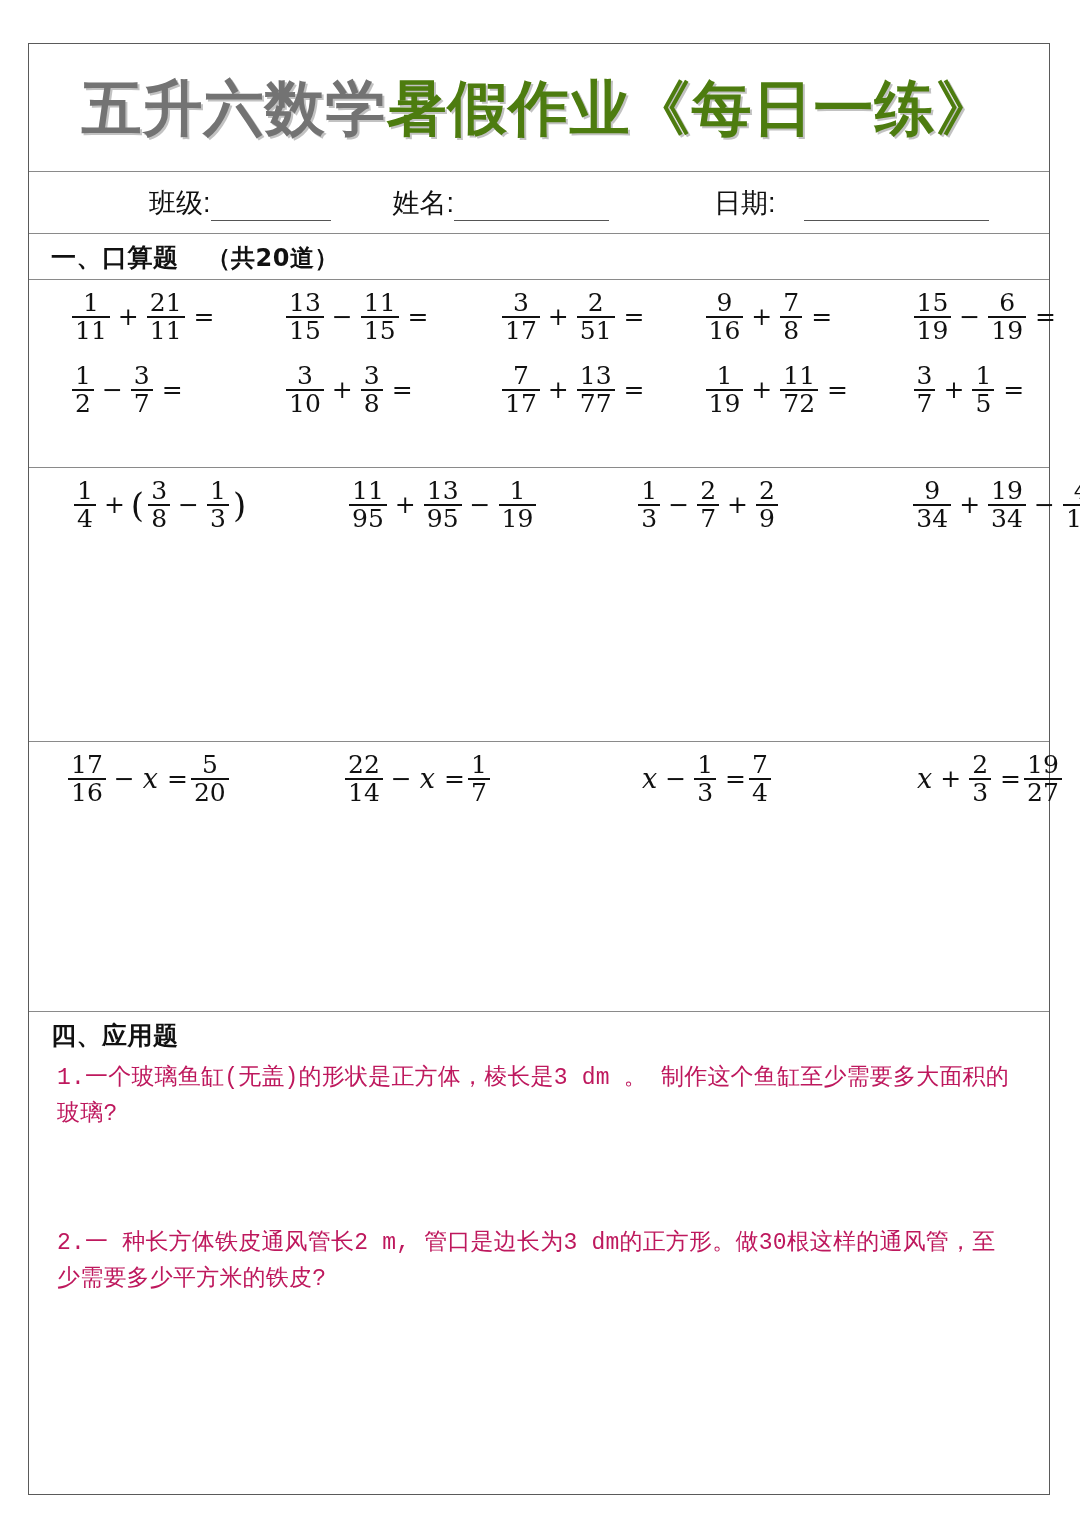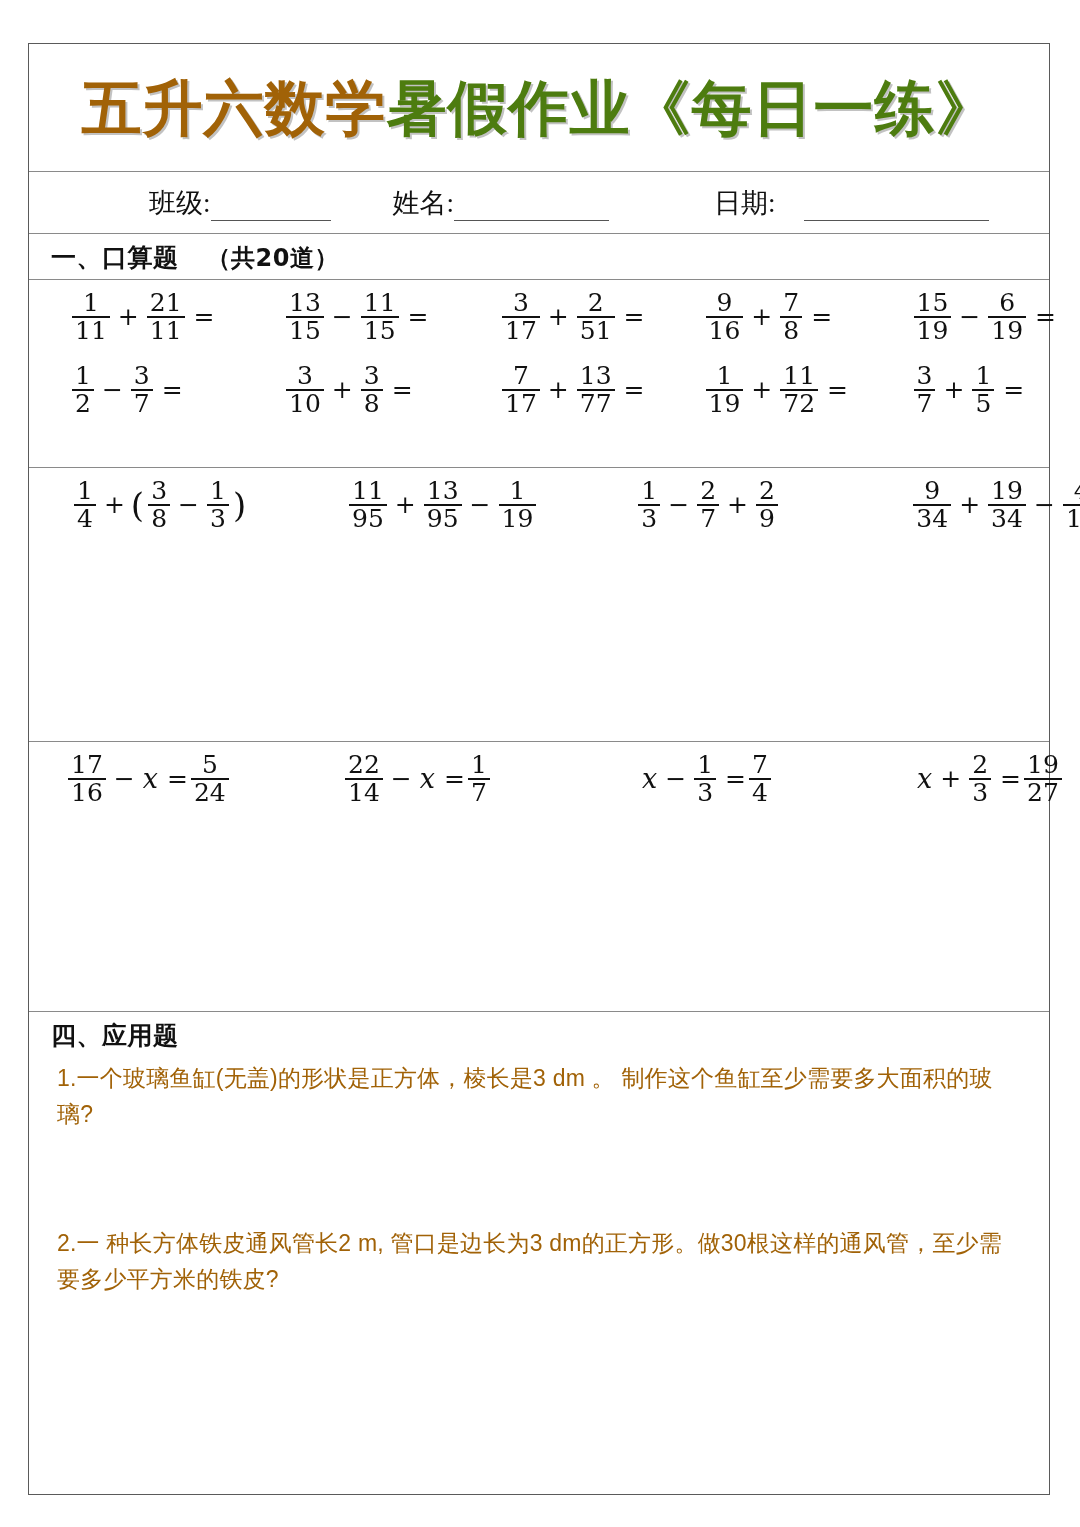--- a/index.html
+++ b/index.html
@@ -37,32 +37,32 @@
   }
   .title-text {
     font-family: "DejaVu Sans", "Liberation Sans", sans-serif;
     font-weight: 700;
     font-size: 60px;
     letter-spacing: 1px;
     white-space: nowrap;
     line-height: 1;
     text-shadow: 2px 2px 0 rgba(120,120,120,0.45);
   }
-  .title-black { color: #a16207; }
+  .title-black { color: #737373; }
   .title-red   { color: #4d7c0f; }
 
   
   .info-band {
     height: 62px;
     border-bottom: 1.5px solid #8a8a8a;
     box-sizing: border-box;
     display: flex;
     align-items: center;
     padding-left: 120px;
-    font-family: Liberation Serif, serif;
+    font-family: Liberation Sans, sans-serif;
     font-size: 27px;
     color: #111;
   }
   .info-item { display: flex; align-items: flex-end; }
   .info-label { white-space: nowrap; }
   .blank-line {
     display: inline-block;
     border-bottom: 1.6px solid #555;
     height: 25px;
   }
@@ -154,24 +154,24 @@
   .paren { font-size: 34px; padding: 0 1px; }
   .xvar {
     font-family: "DejaVu Serif", "Liberation Serif", serif;
     font-style: italic;
     font-size: 27px;
     padding: 0 3px;
   }
 
   
   .wp {
-    font-family: Liberation Sans, sans-serif;
+    font-family: Liberation Mono, monospace;
     font-size: 23px;
     line-height: 1.58;
-    color: #a16207;
+    color: #be185d;
     padding: 6px 34px 0 28px;
     letter-spacing: 0.2px;
   }
   .wp.second { padding-top: 92px; }
 </style>
 </head>
 <body>
 
 <div class="sheet">
 
@@ -407,21 +407,21 @@
       <div class="cell c1">
         <span class="frac">
             <span class="num">17</span>
             <span class="den">16</span>
           </span>
         <span class="op">−</span>
         <span class="xvar">x</span>
         <span class="eqs">=</span>
         <span class="frac">
             <span class="num">5</span>
-            <span class="den">24</span>
+            <span class="den">20</span>
           </span>
       </div>
       <div class="cell c2">
         <span class="frac">
             <span class="num">22</span>
             <span class="den">14</span>
           </span>
         <span class="op">−</span>
         <span class="xvar">x</span>
         <span class="eqs">=</span>

